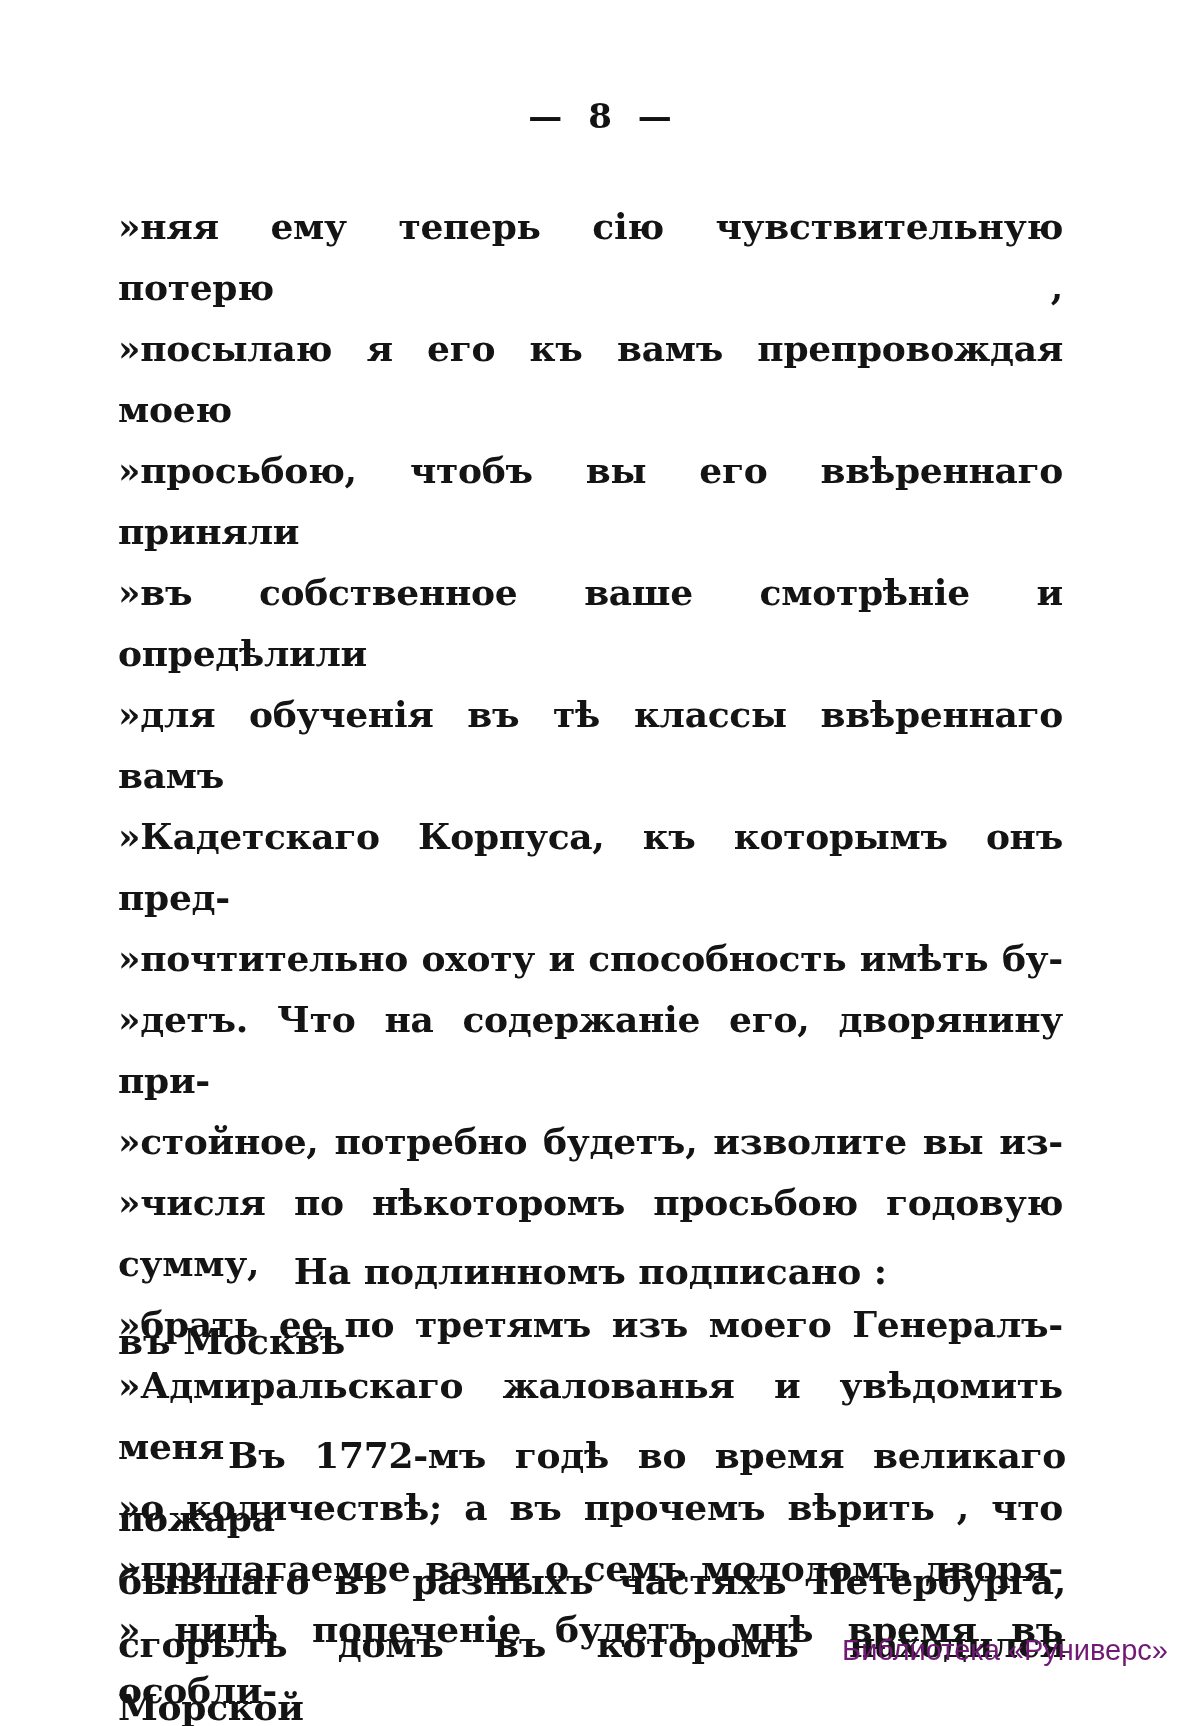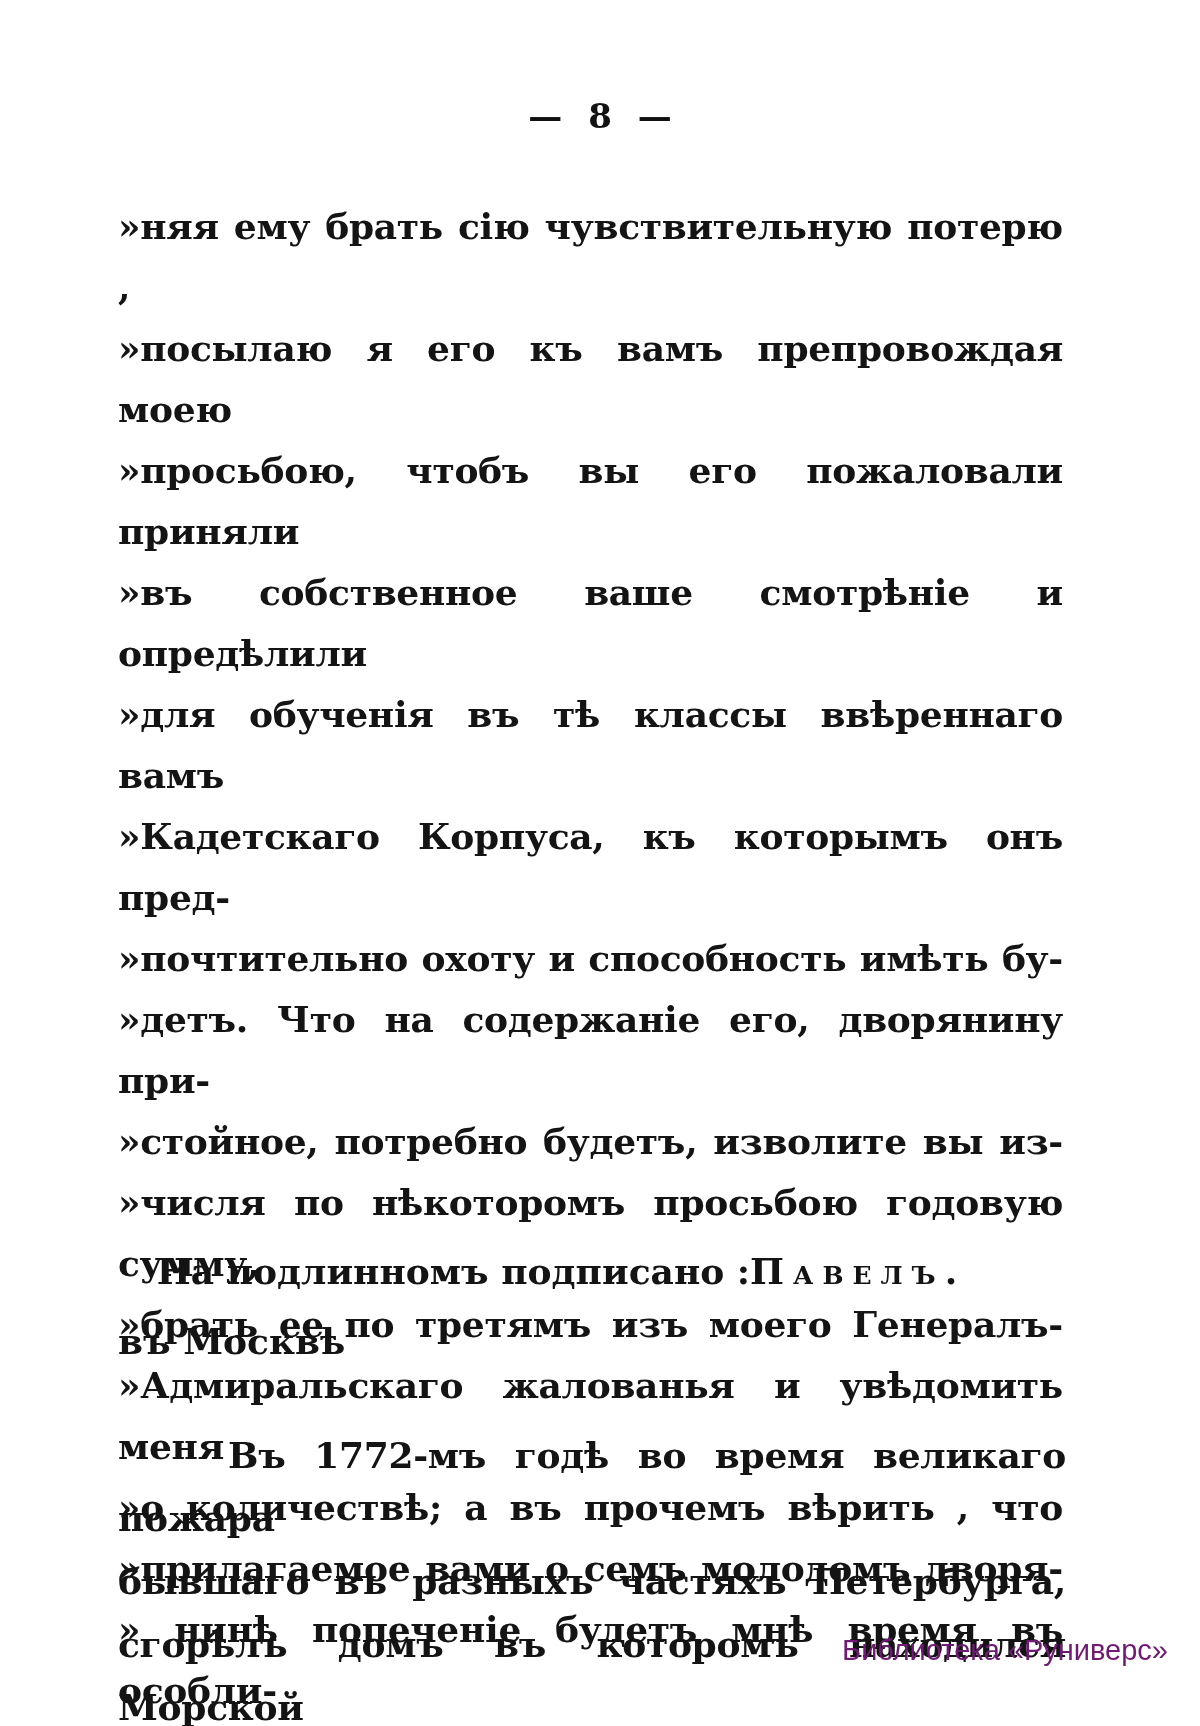--- a/index.html
+++ b/index.html
@@ -90,42 +90,41 @@
   }
 </style>
 </head>
 <body>
 
 <div class="page">
 
   <div class="pageno">— 8 —</div>
 
   <div class="letter">
-    <div class="jline">»няя ему брать сію чувствительную потерю ,</div>
+    <div class="jline">»няя ему теперь сію чувствительную потерю ,</div>
     <div class="jline">»посылаю я его къ вамъ препровождая моею</div>
-    <div class="jline">»просьбою, чтобъ вы его пожаловали приняли</div>
+    <div class="jline">»просьбою, чтобъ вы его ввѣреннаго приняли</div>
     <div class="jline">»въ собственное ваше смотрѣніе и опредѣлили</div>
     <div class="jline">»для обученія въ тѣ классы ввѣреннаго вамъ</div>
     <div class="jline">»Кадетскаго Корпуса, къ которымъ онъ пред-</div>
     <div class="jline">»почтительно охоту и способность имѣть бу-</div>
     <div class="jline">»детъ. Что на содержаніе его, дворянину при-</div>
     <div class="jline">»стойное, потребно будетъ, изволите вы из-</div>
     <div class="jline">»числя по нѣкоторомъ просьбою годовую сумму,</div>
     <div class="jline">»брать ее по третямъ изъ моего Генералъ-</div>
     <div class="jline">»Адмиральскаго жалованья и увѣдомить меня</div>
     <div class="jline">»о количествѣ; а въ прочемъ вѣрить , что</div>
     <div class="jline">»прилагаемое вами о семъ молодомъ дворя-</div>
     <div class="jline">» нинѣ попеченіе будетъ мнѣ время въ особли-</div>
     <div class="jline">»вую угодность , и что я вамъ пребуду всегда</div>
 
   </div>
 
   <div class="signature">
     <span class="sig-label">На подлинномъ подписано :</span>
-    <span class="sig-name">Павелъ.</span>
   </div>
 
   <div class="place">въ Москвѣ</div>
 
   <div class="para">
     <div class="jline indent">Въ 1772-мъ годѣ во время великаго пожара</div>
     <div class="jline">бывшаго въ разныхъ частяхъ Петербурга,</div>
     <div class="jline">сгорѣлъ домъ въ которомъ находился Морской</div>
   </div>
 

